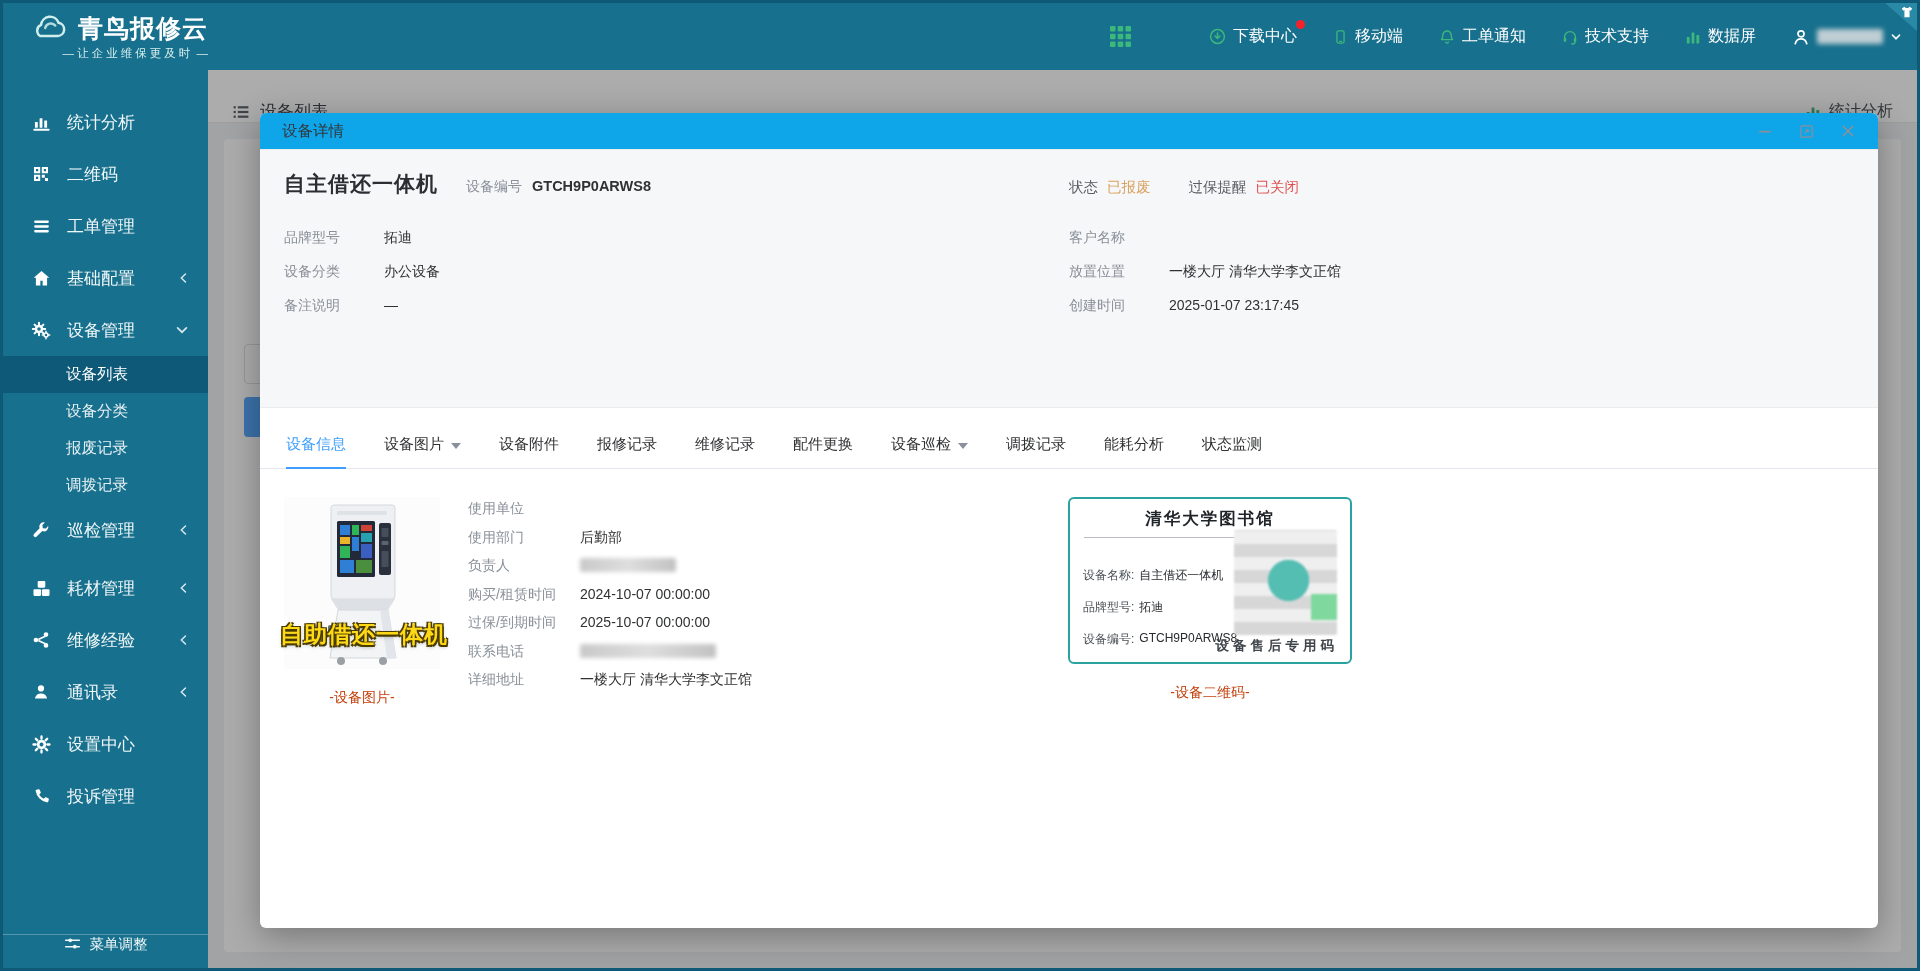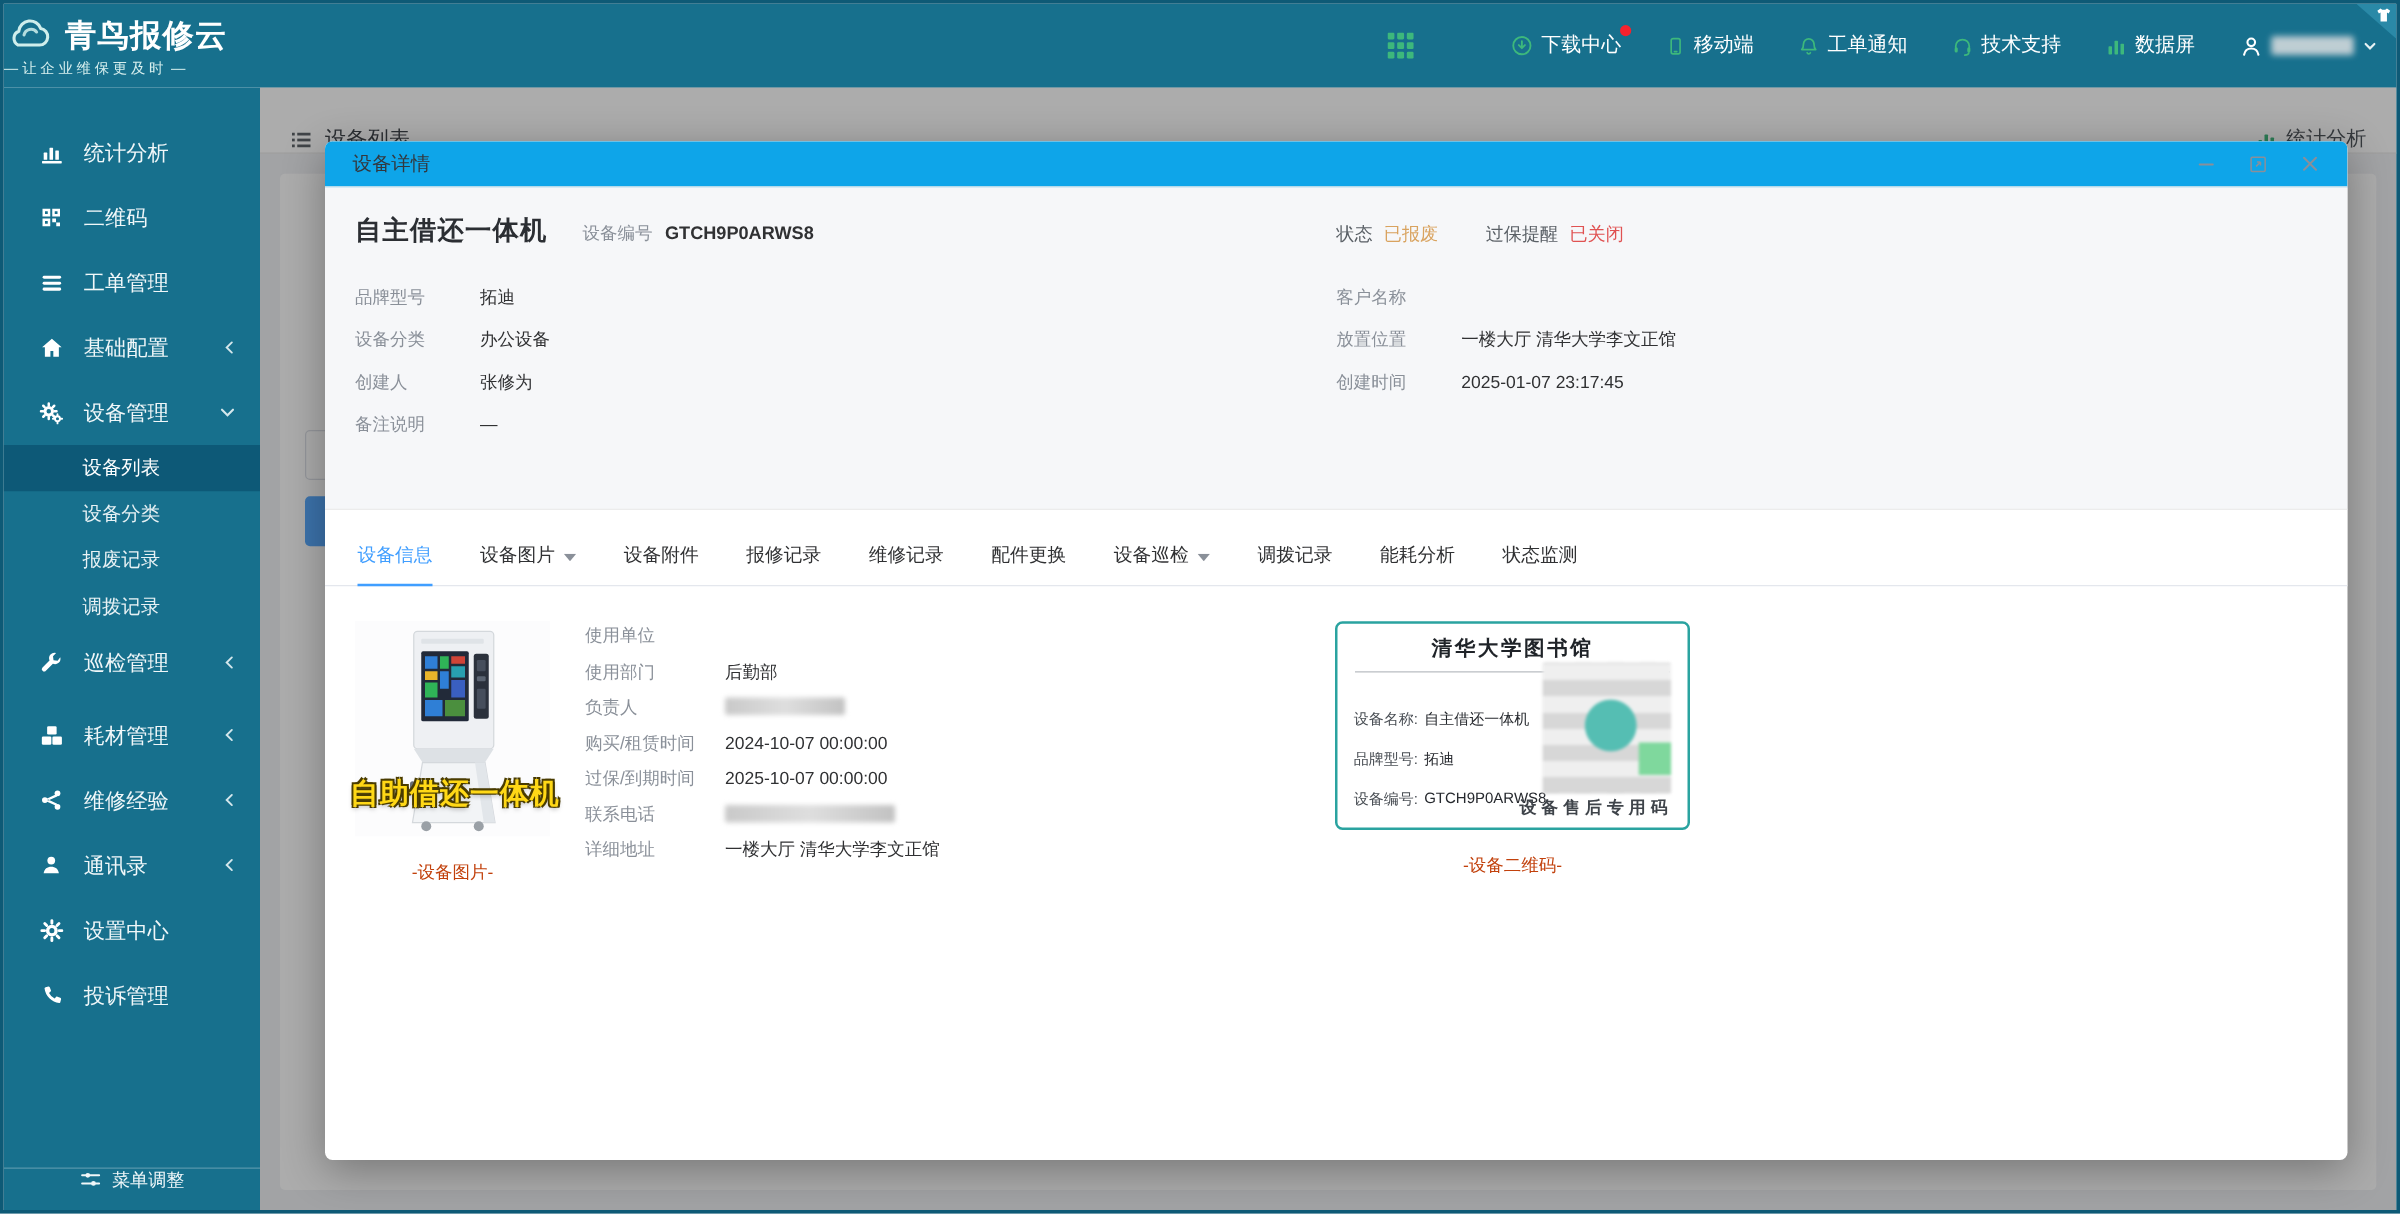--- a/index.html
+++ b/index.html
@@ -2,21 +2,21 @@
 <html><head>
 <meta charset="utf-8">
 <style>
   *{margin:0;padding:0;box-sizing:border-box}
   html,body{width:1920px;height:971px}
   body{font-family:"Liberation Sans","DejaVu Sans",sans-serif;overflow:hidden;background:#dfe3e6}
   .screen{position:relative;width:1920px;height:971px;background:#f0f2f5;overflow:hidden;border:3px solid #0e5a76}
 
   
   .header{position:absolute;top:0;left:0;width:100%;height:67px;background:#17708d;display:flex;align-items:center;z-index:60}
-  .logo{width:205px;height:100%;display:flex;flex-direction:column;justify-content:center;align-items:flex-start;gap:1px}
+  .logo{width:205px;height:100%;display:flex;flex-direction:column;justify-content:center;align-items:flex-end;gap:1px}
   .logo-row{display:flex;align-items:center;gap:7px}
   .logo-title{color:#fff;font-size:25px;font-weight:bold;letter-spacing:1px}
   .logo-tagline{color:#d7efee;font-size:11.5px;letter-spacing:3px;}
   .logo-tagline::before{content:"— ";letter-spacing:0}
   .logo-tagline::after{content:" —";letter-spacing:0}
   .topnav{margin-left:auto;display:flex;align-items:center;gap:36px;padding-right:15px;color:#fff;font-size:16px}
   .grid-btn{color:#3db87c;display:flex;margin-right:42px;cursor:pointer}
   .nav-item{display:flex;align-items:center;gap:7px;position:relative;cursor:pointer;white-space:nowrap}
   .nav-icon{color:#3db87c;display:flex}
   .red-dot{position:absolute;top:-6px;right:-8px;width:9px;height:9px;border-radius:50%;background:#f5222d}
@@ -495,24 +495,20 @@
             <div class="field-row">
               <span class="f-label">品牌型号</span>
               <span class="f-value">拓迪</span>
             </div>
 
             <div class="field-row">
               <span class="f-label">设备分类</span>
               <span class="f-value">办公设备</span>
             </div>
 
-            <div class="field-row">
-              <span class="f-label">创建人</span>
-              <span class="f-value">张修为</span>
-            </div>
 
             <div class="field-row">
               <span class="f-label">备注说明</span>
               <span class="f-value">—</span>
             </div>
           </div>
         <div>
 
             <div class="field-row">
               <span class="f-label">客户名称</span>

